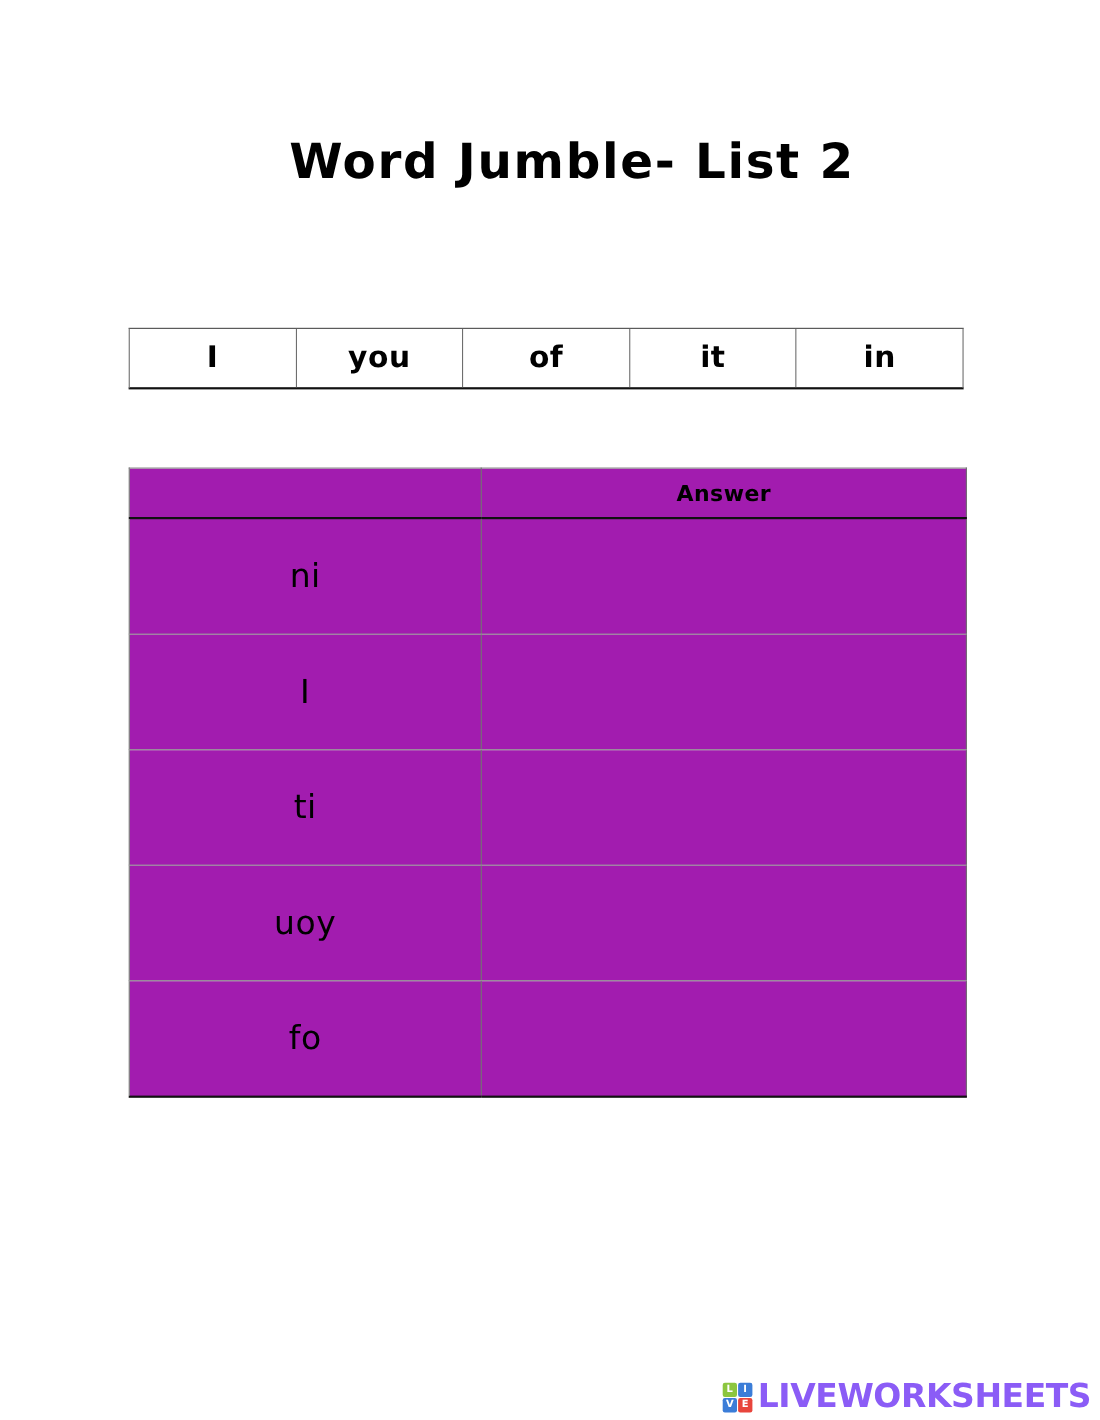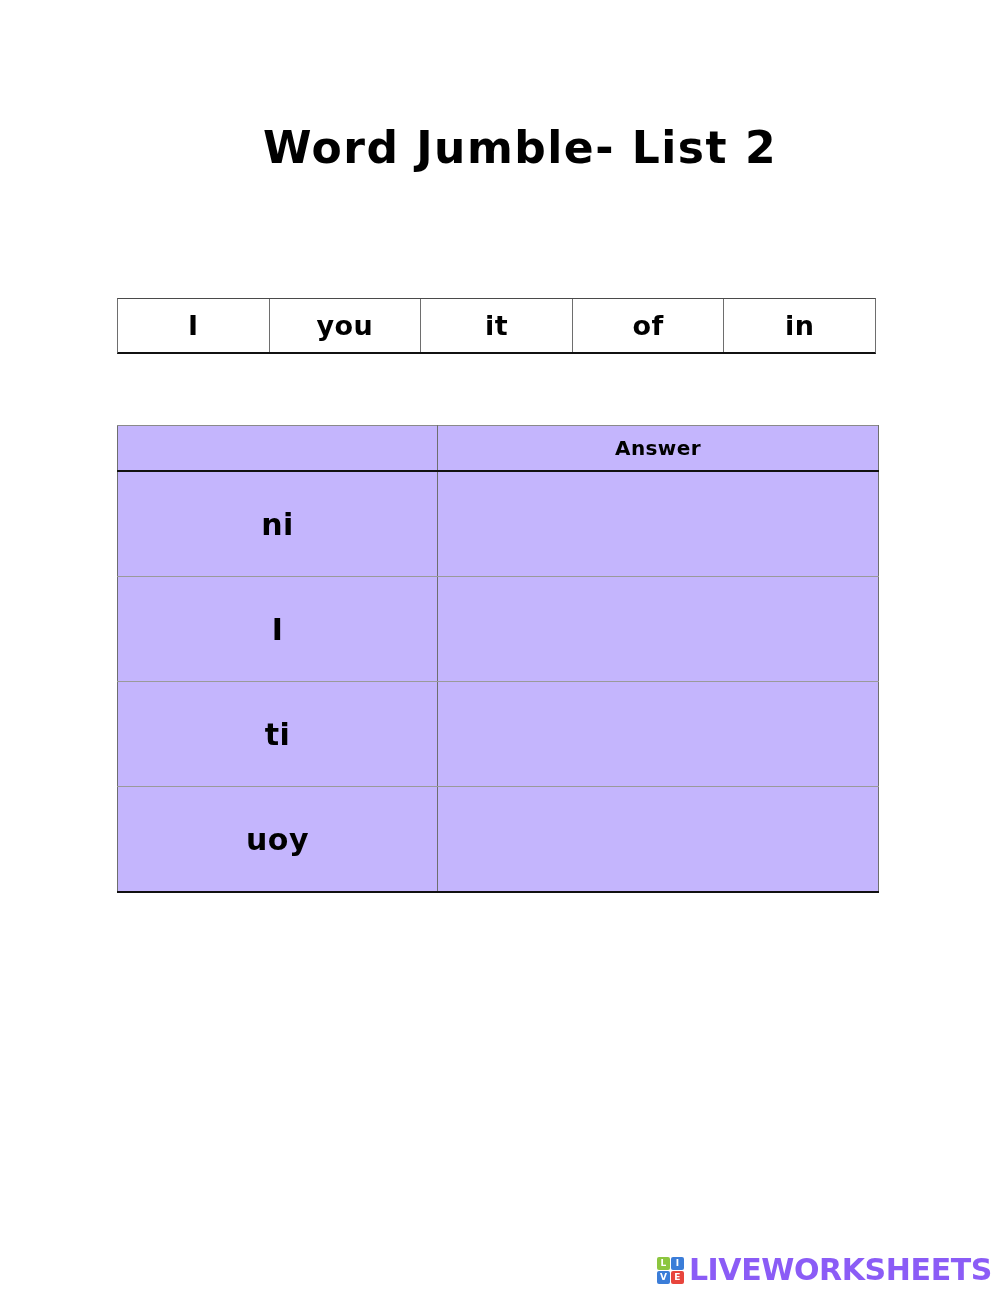--- a/index.html
+++ b/index.html
@@ -99,21 +99,21 @@
   .jumble-table col.col-answer { width: 441px; }
 
   .jumble-table th,
   .jumble-table td {
     border-left: 1px solid #6e6e6e;
     border-right: 1px solid #6e6e6e;
     border-top: 1px solid #9a9a9a;
     border-bottom: 1px solid #9a9a9a;
     padding: 0;
     margin: 0;
-    background: #c4b5fd;
+    background: #a21caf;
   }
 
   .jumble-table thead th {
     height: 44px;
     border-top: 1px solid #8a8a8a;
     border-bottom: 2px solid #111111;
     font-family: "DejaVu Sans", sans-serif;
     font-size: 20px;
     font-weight: bold;
     color: #000000;
@@ -128,21 +128,21 @@
     text-align: center;
   }
 
   .jumble-table tbody tr:last-child td {
     border-bottom: 2px solid #111111;
   }
 
   .jumble-word {
     font-family: "DejaVu Sans", sans-serif;
     font-size: 30px;
-    font-weight: bold;
+    font-weight: normal;
     color: #000000;
     letter-spacing: 0.5px;
     display: inline-block;
   }
 
   .answer-cell { }
 
   
   .lw-footer {
     position: absolute;
@@ -192,22 +192,22 @@
 <body>
 
 <div class="page">
 
   <div class="worksheet-title">Word Jumble- List 2</div>
 
 
   <div class="word-bank">
     <div class="word-bank-cell">I</div>
     <div class="word-bank-cell">you</div>
+    <div class="word-bank-cell">of</div>
     <div class="word-bank-cell">it</div>
-    <div class="word-bank-cell">of</div>
     <div class="word-bank-cell">in</div>
   </div>
 
   <table class="jumble-table">
     <colgroup>
       <col class="col-word">
       <col class="col-answer">
     </colgroup>
     <thead>
       <tr>
@@ -230,20 +230,26 @@
       </tr>
       <tr>
         <td>
           <span class="jumble-word">ti</span>
         </td>
         <td class="answer-cell"></td>
       </tr>
       <tr>
         <td>
           <span class="jumble-word">uoy</span>
+        </td>
+        <td class="answer-cell"></td>
+      </tr>
+      <tr>
+        <td>
+          <span class="jumble-word">fo</span>
         </td>
         <td class="answer-cell"></td>
       </tr>
     </tbody>
   </table>
 
   <div class="lw-footer">
     <div class="lw-logo-mark">
       <div class="lw-tile lw-tile-l">L</div>
       <div class="lw-tile lw-tile-i">I</div>

